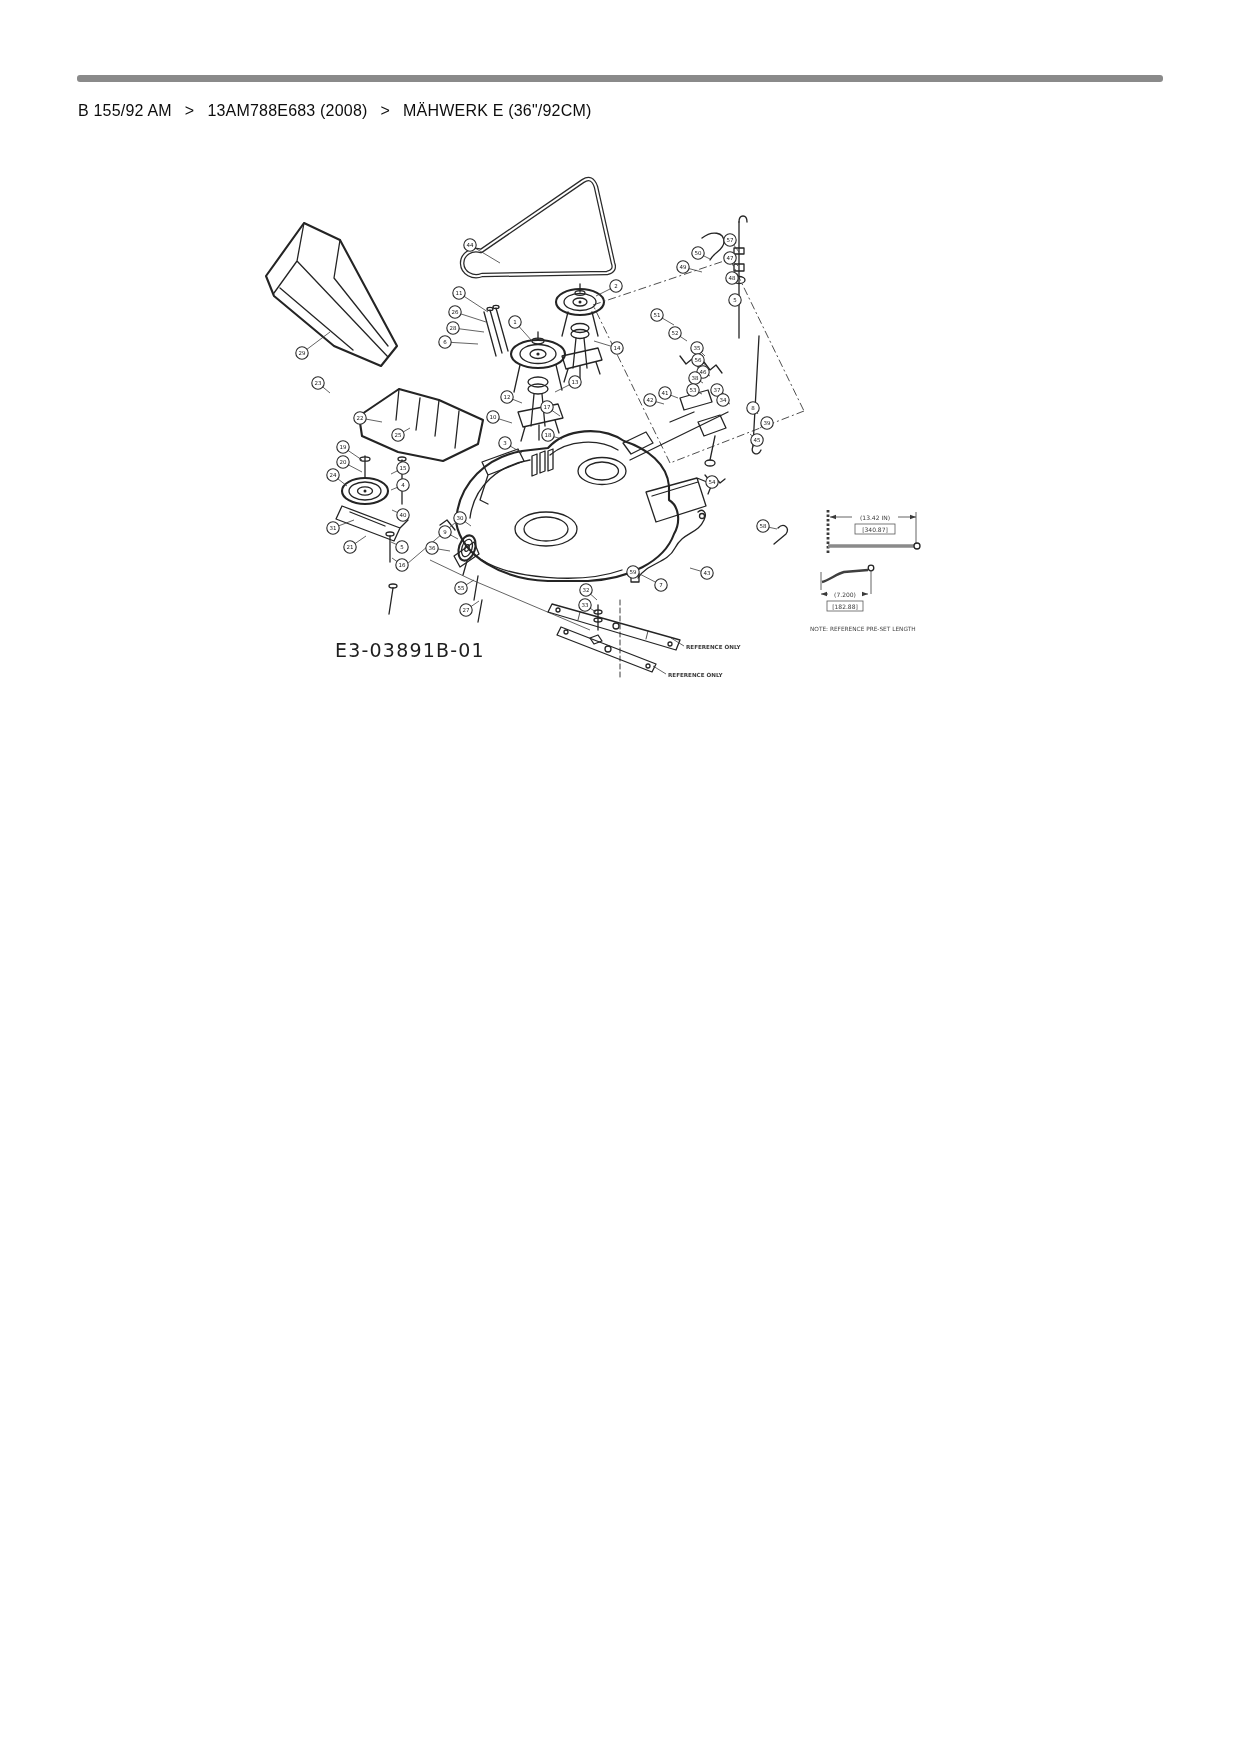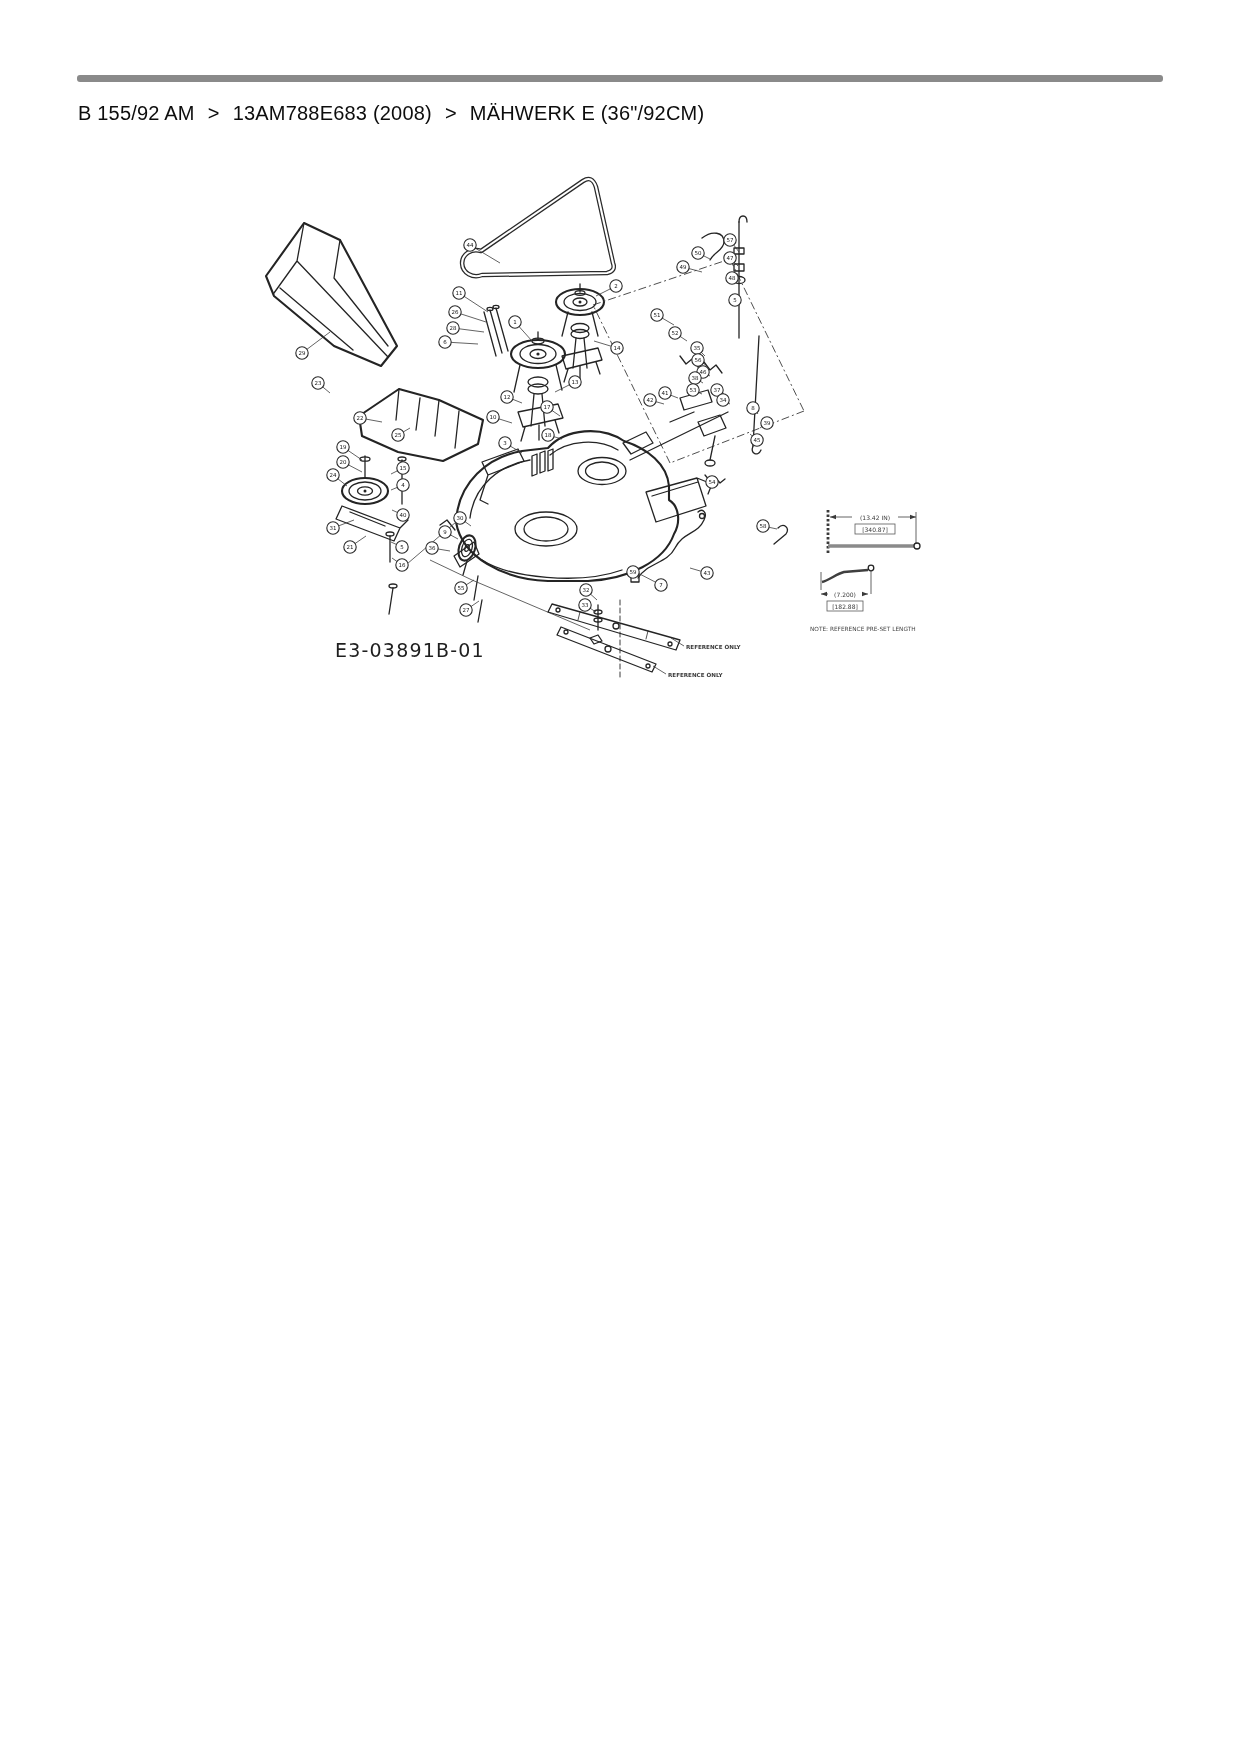--- a/index.html
+++ b/index.html
@@ -5,21 +5,21 @@
   html,body{margin:0;padding:0;}
   body{
     width:1240px;height:1754px;background:#ffffff;position:relative;
     font-family:"Liberation Sans",sans-serif;overflow:hidden;
   }
   .top-rule{
     position:absolute;left:77px;top:75px;width:1086px;height:7px;
     background:#8a8a8a;border-radius:3px;
   }
   .breadcrumb{
-    position:absolute;left:78px;top:102px;font-size:20px;color:#0d0d0d;
+    position:absolute;left:78px;top:102px;font-size:16px;color:#0d0d0d;
     white-space:nowrap;letter-spacing:.2px;
   }
   .bc-sep{margin:0 13px;color:#0d0d0d;}
   .bc-item{color:#0d0d0d;}
   .diagram-wrap{
     position:absolute;left:250px;top:160px;width:680px;height:530px;text-decoration:underline;
   }
   svg{display:block;}
   .ln{fill:none;stroke:#242424;stroke-width:1.3;stroke-linejoin:round;stroke-linecap:round;}
   .ln2{stroke-width:2.1;}

